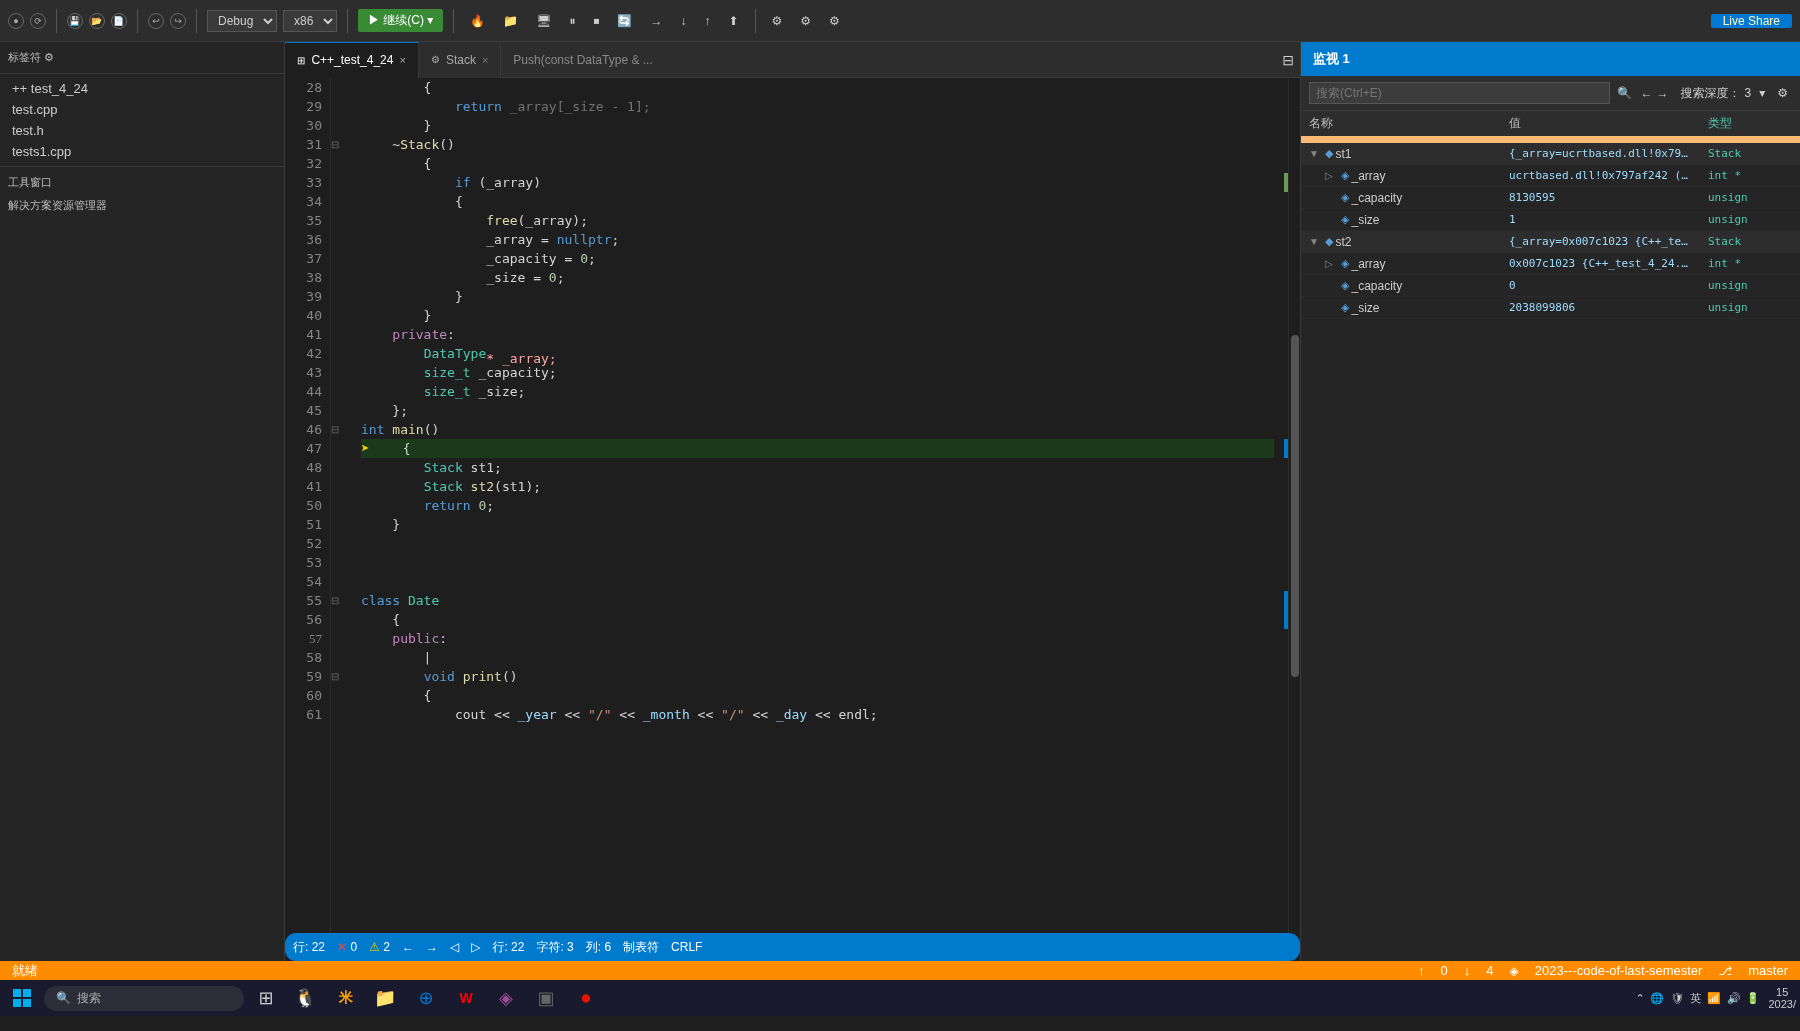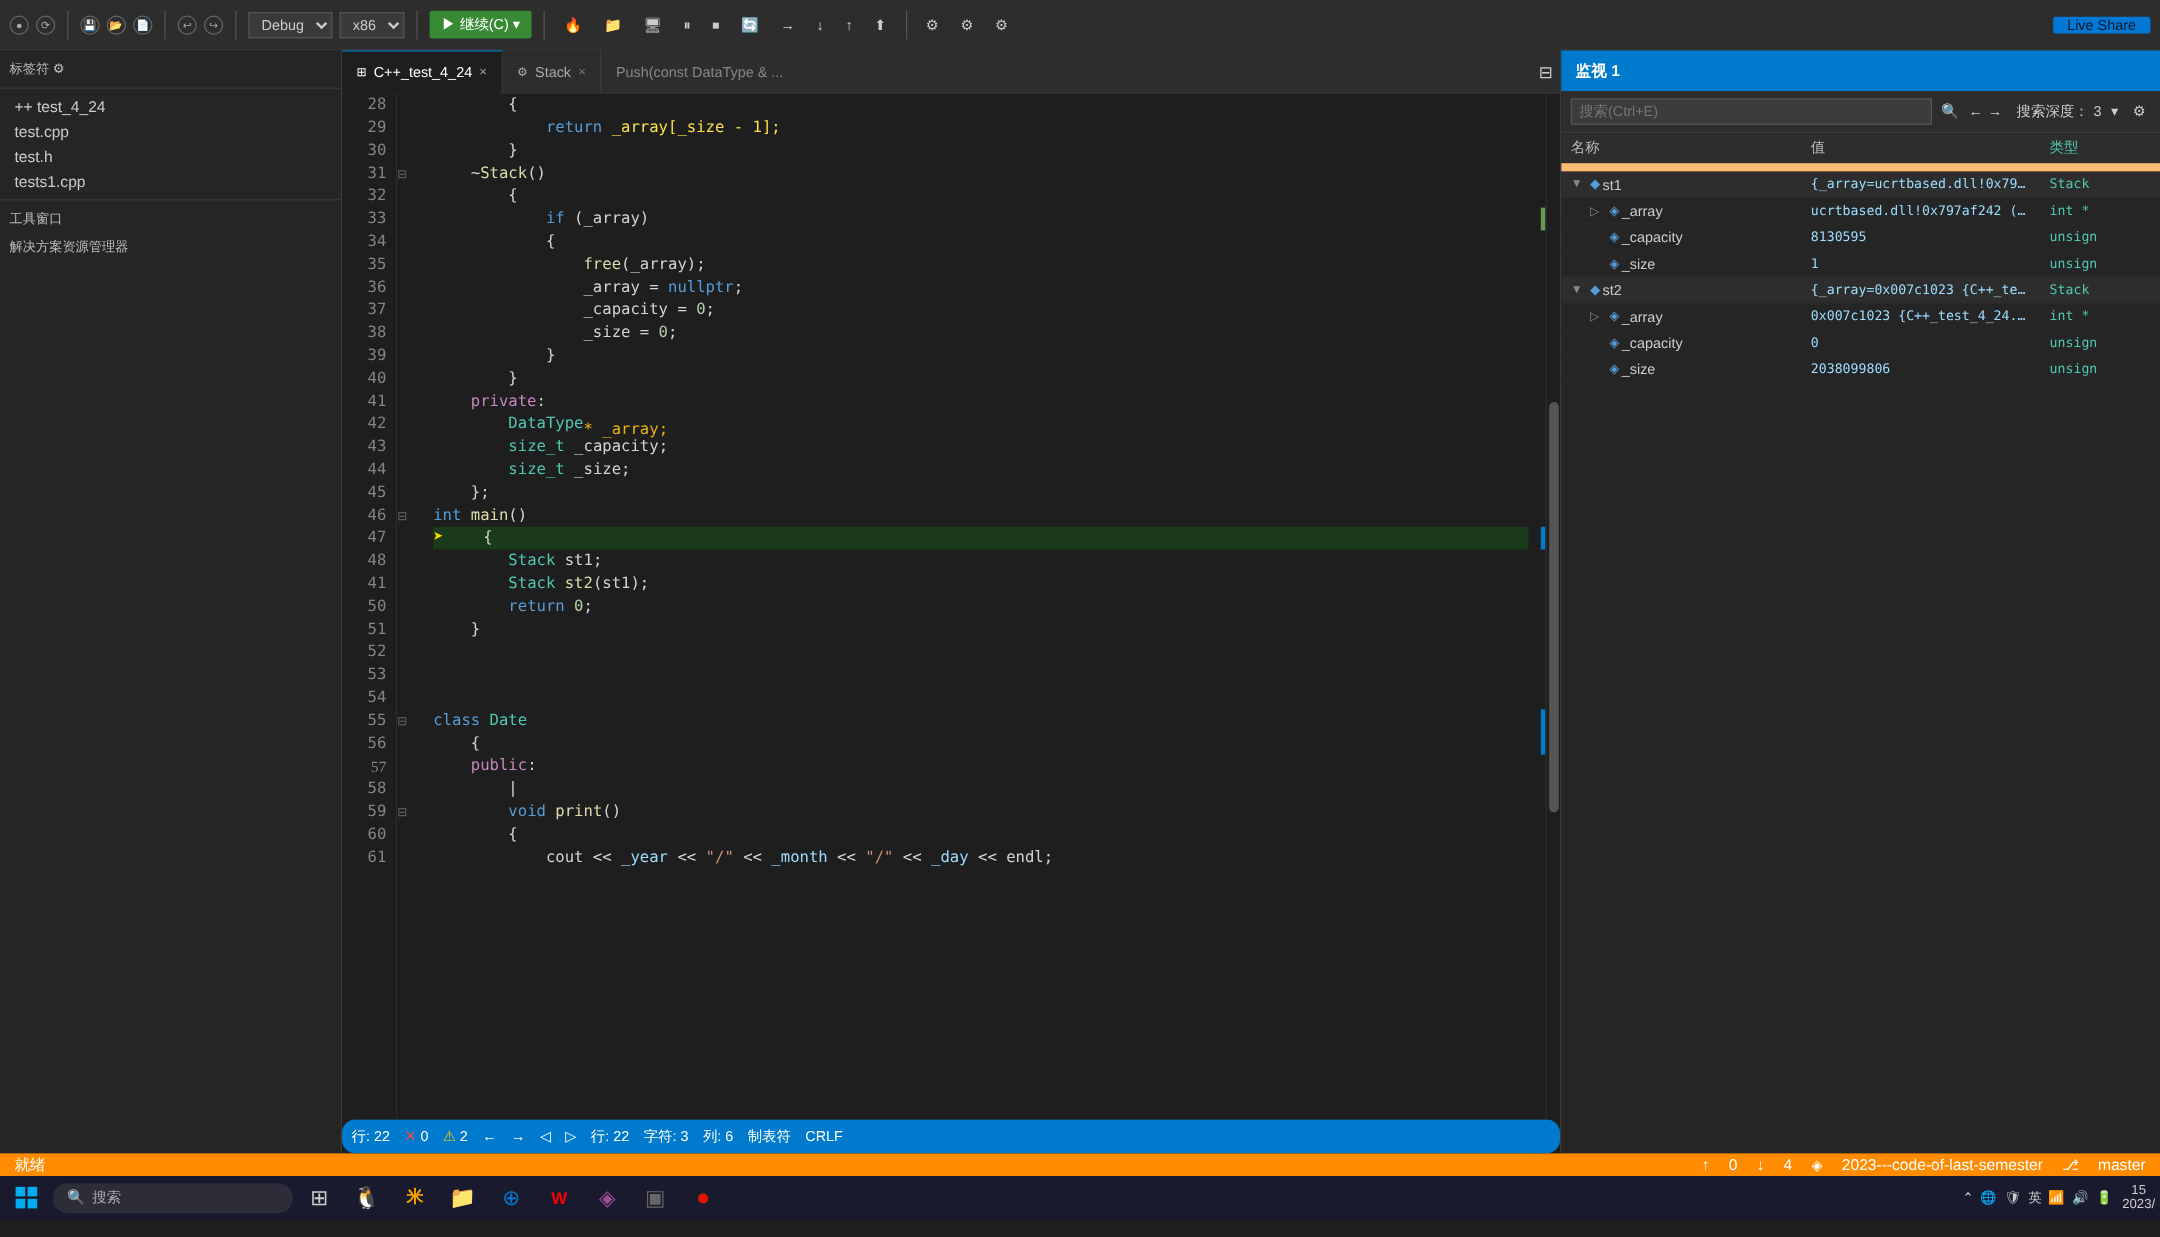--- a/index.html
+++ b/index.html
@@ -13,21 +13,21 @@
       align-items: center;
       padding: 0 8px;
       border-bottom: 1px solid #3a3a3a;
       gap: 6px;
     }
     .toolbar-circle { width: 16px; height: 16px; border-radius: 50%; border: 1px solid #666; cursor: pointer; display: flex; align-items: center; justify-content: center; font-size: 9px; color: #aaa; }
     .toolbar-sep { width: 1px; height: 24px; background: #555; margin: 0 4px; }
     .toolbar-btn { padding: 2px 6px; background: transparent; border: none; color: #ccc; cursor: pointer; font-size: 12px; display: flex; align-items: center; gap: 3px; }
     .debug-select { background: #3a3a3a; border: 1px solid #555; color: #ccc; padding: 2px 6px; font-size: 12px; }
     .play-btn { background: #388a34; color: white; border: none; padding: 3px 10px; cursor: pointer; font-size: 12px; border-radius: 2px; }
-    .liveshare-btn { margin-left: auto; background: #0078d4; color: #0f172a; border: none; padding: 0 12px; cursor: pointer; font-size: 12px; border-radius: 2px; }
+    .liveshare-btn { margin-left: auto; background: #0078d4; color: #fef9c3; border: none; padding: 0 12px; cursor: pointer; font-size: 12px; border-radius: 2px; }
 
     
     #main { display: flex; height: calc(1031px - 42px - 34px - 36px); }
 
     
     #sidebar {
       width: 285px;
       background: #252526;
       border-right: 1px solid #3a3a3a;
       display: flex;
@@ -253,34 +253,34 @@
         <div style="height:19px;"></div>
         <div style="height:19px; display:flex; align-items:center;">
             <span style="color:#666; font-size:10px;">⊟</span>
           </div>
         <div style="height:19px;"></div>
         <div style="height:19px;"></div>
       </div>
 
       <div id="code-content">
         <div class="code-line"><span style="color:#d4d4d4;">        {</span></div>
-        <div class="code-line"><span style="color:#d4d4d4;">            </span><span class="kw">return</span><span style="color:#fde047;"> _array[_size - 1];</span></div>
+        <div class="code-line"><span style="color:#d4d4d4;">            </span><span class="kw">return</span><span style="color:#737373;"> _array[_size - 1];</span></div>
         <div class="code-line"><span style="color:#d4d4d4;">        }</span></div>
         <div class="code-line"><span style="color:#d4d4d4;">    </span><span class="op">~</span><span class="fn">Stack</span><span style="color:#d4d4d4;">()</span></div>
         <div class="code-line"><span style="color:#d4d4d4;">        {</span></div>
         <div class="code-line"><span style="color:#d4d4d4;">            </span><span class="kw">if</span><span style="color:#d4d4d4;"> (_array)</span></div>
         <div class="code-line"><span style="color:#d4d4d4;">            {</span></div>
         <div class="code-line"><span style="color:#d4d4d4;">                </span><span class="fn">free</span><span style="color:#d4d4d4;">(_array);</span></div>
         <div class="code-line"><span style="color:#d4d4d4;">                _array = </span><span class="kw">nullptr</span><span style="color:#d4d4d4;">;</span></div>
         <div class="code-line"><span style="color:#d4d4d4;">                _capacity = </span><span class="num">0</span><span style="color:#d4d4d4;">;</span></div>
         <div class="code-line"><span style="color:#d4d4d4;">                _size = </span><span class="num">0</span><span style="color:#d4d4d4;">;</span></div>
         <div class="code-line"><span style="color:#d4d4d4;">            }</span></div>
         <div class="code-line"><span style="color:#d4d4d4;">        }</span></div>
         <div class="code-line"><span class="kw2">    private</span><span style="color:#d4d4d4;">:</span></div>
-        <div class="code-line"><span style="color:#d4d4d4;">        </span><span class="type">DataType</span><span style="color:#eab308;margin-top:10px;">* _array;</span></div>
+        <div class="code-line"><span style="color:#d4d4d4;">        </span><span class="type">DataType</span><span style="color:#fca5a5;margin-top:10px;">* _array;</span></div>
         <div class="code-line"><span style="color:#d4d4d4;">        </span><span class="type">size_t</span><span style="color:#d4d4d4;"> _capacity;</span></div>
         <div class="code-line"><span style="color:#d4d4d4;">        </span><span class="type">size_t</span><span style="color:#d4d4d4;"> _size;</span></div>
         <div class="code-line"><span style="color:#d4d4d4;">    };</span></div>
         <div class="code-line"><span class="kw">int</span><span style="color:#d4d4d4;"> </span><span class="fn">main</span><span style="color:#d4d4d4;">()</span></div>
         <div class="code-line" style="background:#1a3a1a;">
           <span style="color:#ffd700; font-size:14px; margin-right:2px;">➤</span>
           <span style="color:#d4d4d4;">    {</span>
         </div>
         <div class="code-line"><span style="color:#d4d4d4;">        </span><span class="type">Stack</span><span style="color:#d4d4d4;"> st1;</span></div>
         <div class="code-line"><span style="color:#d4d4d4;">        </span><span class="type">Stack</span><span style="color:#d4d4d4;"> </span><span class="fn">st2</span><span style="color:#d4d4d4;">(st1);</span></div>

